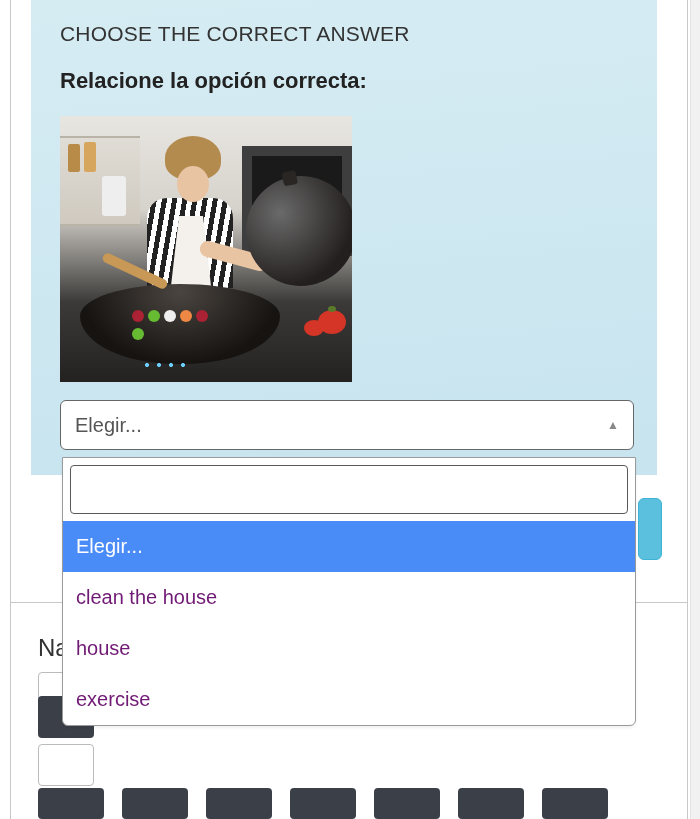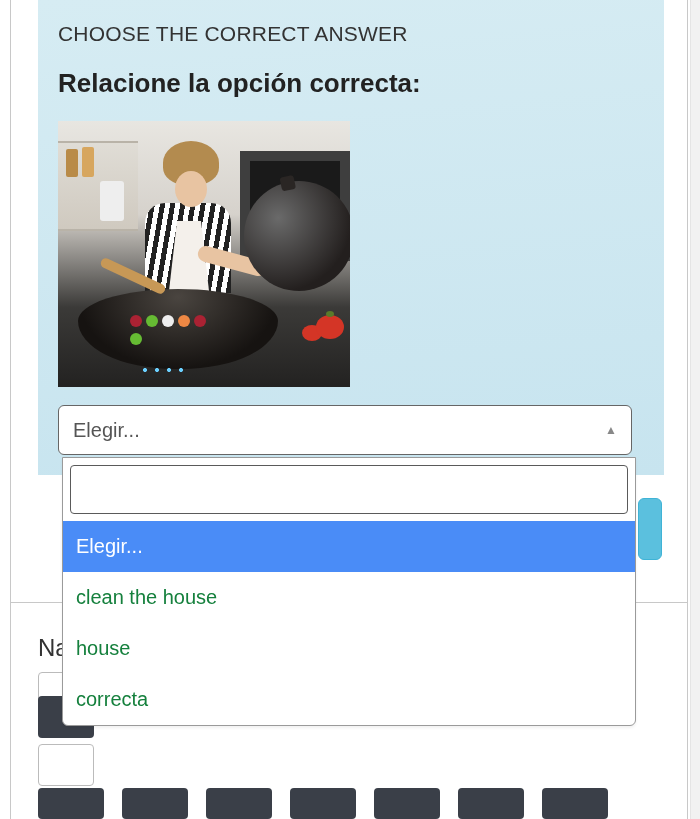--- a/index.html
+++ b/index.html
@@ -24,35 +24,35 @@
       position: absolute;
       right: 0;
       top: 0;
       width: 10px;
       height: 819px;
       background: #f1f1f1;
       border-left: 1px solid #e4e4e4;
     }
     .question-card {
       position: absolute;
-      left: 38px;
+      left: 31px;
       top: 0;
       width: 626px;
       height: 475px;
       background: linear-gradient(175deg, #d6ecf3 0%, #c7e4ef 100%);
-      padding: 22px 22px 0 20px;
+      padding: 22px 22px 0 29px;
     }
     .instruction {
       font-size: 21px;
       color: #333;
       letter-spacing: 0.2px;
       margin-bottom: 22px;
     }
     .prompt {
-      font-size: 26px;
+      font-size: 22px;
       font-weight: 700;
       color: #222;
       margin-bottom: 22px;
     }
     .qimage {
       width: 292px;
       height: 266px;
       margin-bottom: 18px;
       background: #7a8a8a;
       position: relative;
@@ -191,21 +191,21 @@
       border: 1px solid #5a5a5a;
       border-radius: 4px;
       padding: 0 10px;
       font-size: 18px;
       outline: none;
     }
     .dropdown-list { }
     .dropdown-option {
       padding: 14px 13px;
       font-size: 20px;
-      color: #15803d;
+      color: #701a75;
       cursor: pointer;
     }
     .dropdown-option.highlight {
       background: #4a8cf7;
       color: #fff;
     }
   </style>
 </head>
 <body>
 
@@ -270,15 +270,15 @@
 </div>
 
 <div class="dropdown-panel">
   <div class="dropdown-search-wrap">
     <input class="dropdown-search" type="text" style="">
   </div>
   <div class="dropdown-list">
     <div class="dropdown-option highlight">Elegir...</div>
     <div class="dropdown-option">clean the house</div>
     <div class="dropdown-option">house</div>
-    <div class="dropdown-option">correcta</div>
+    <div class="dropdown-option">exercise</div>
   </div>
 </div>
 
 </body></html>

